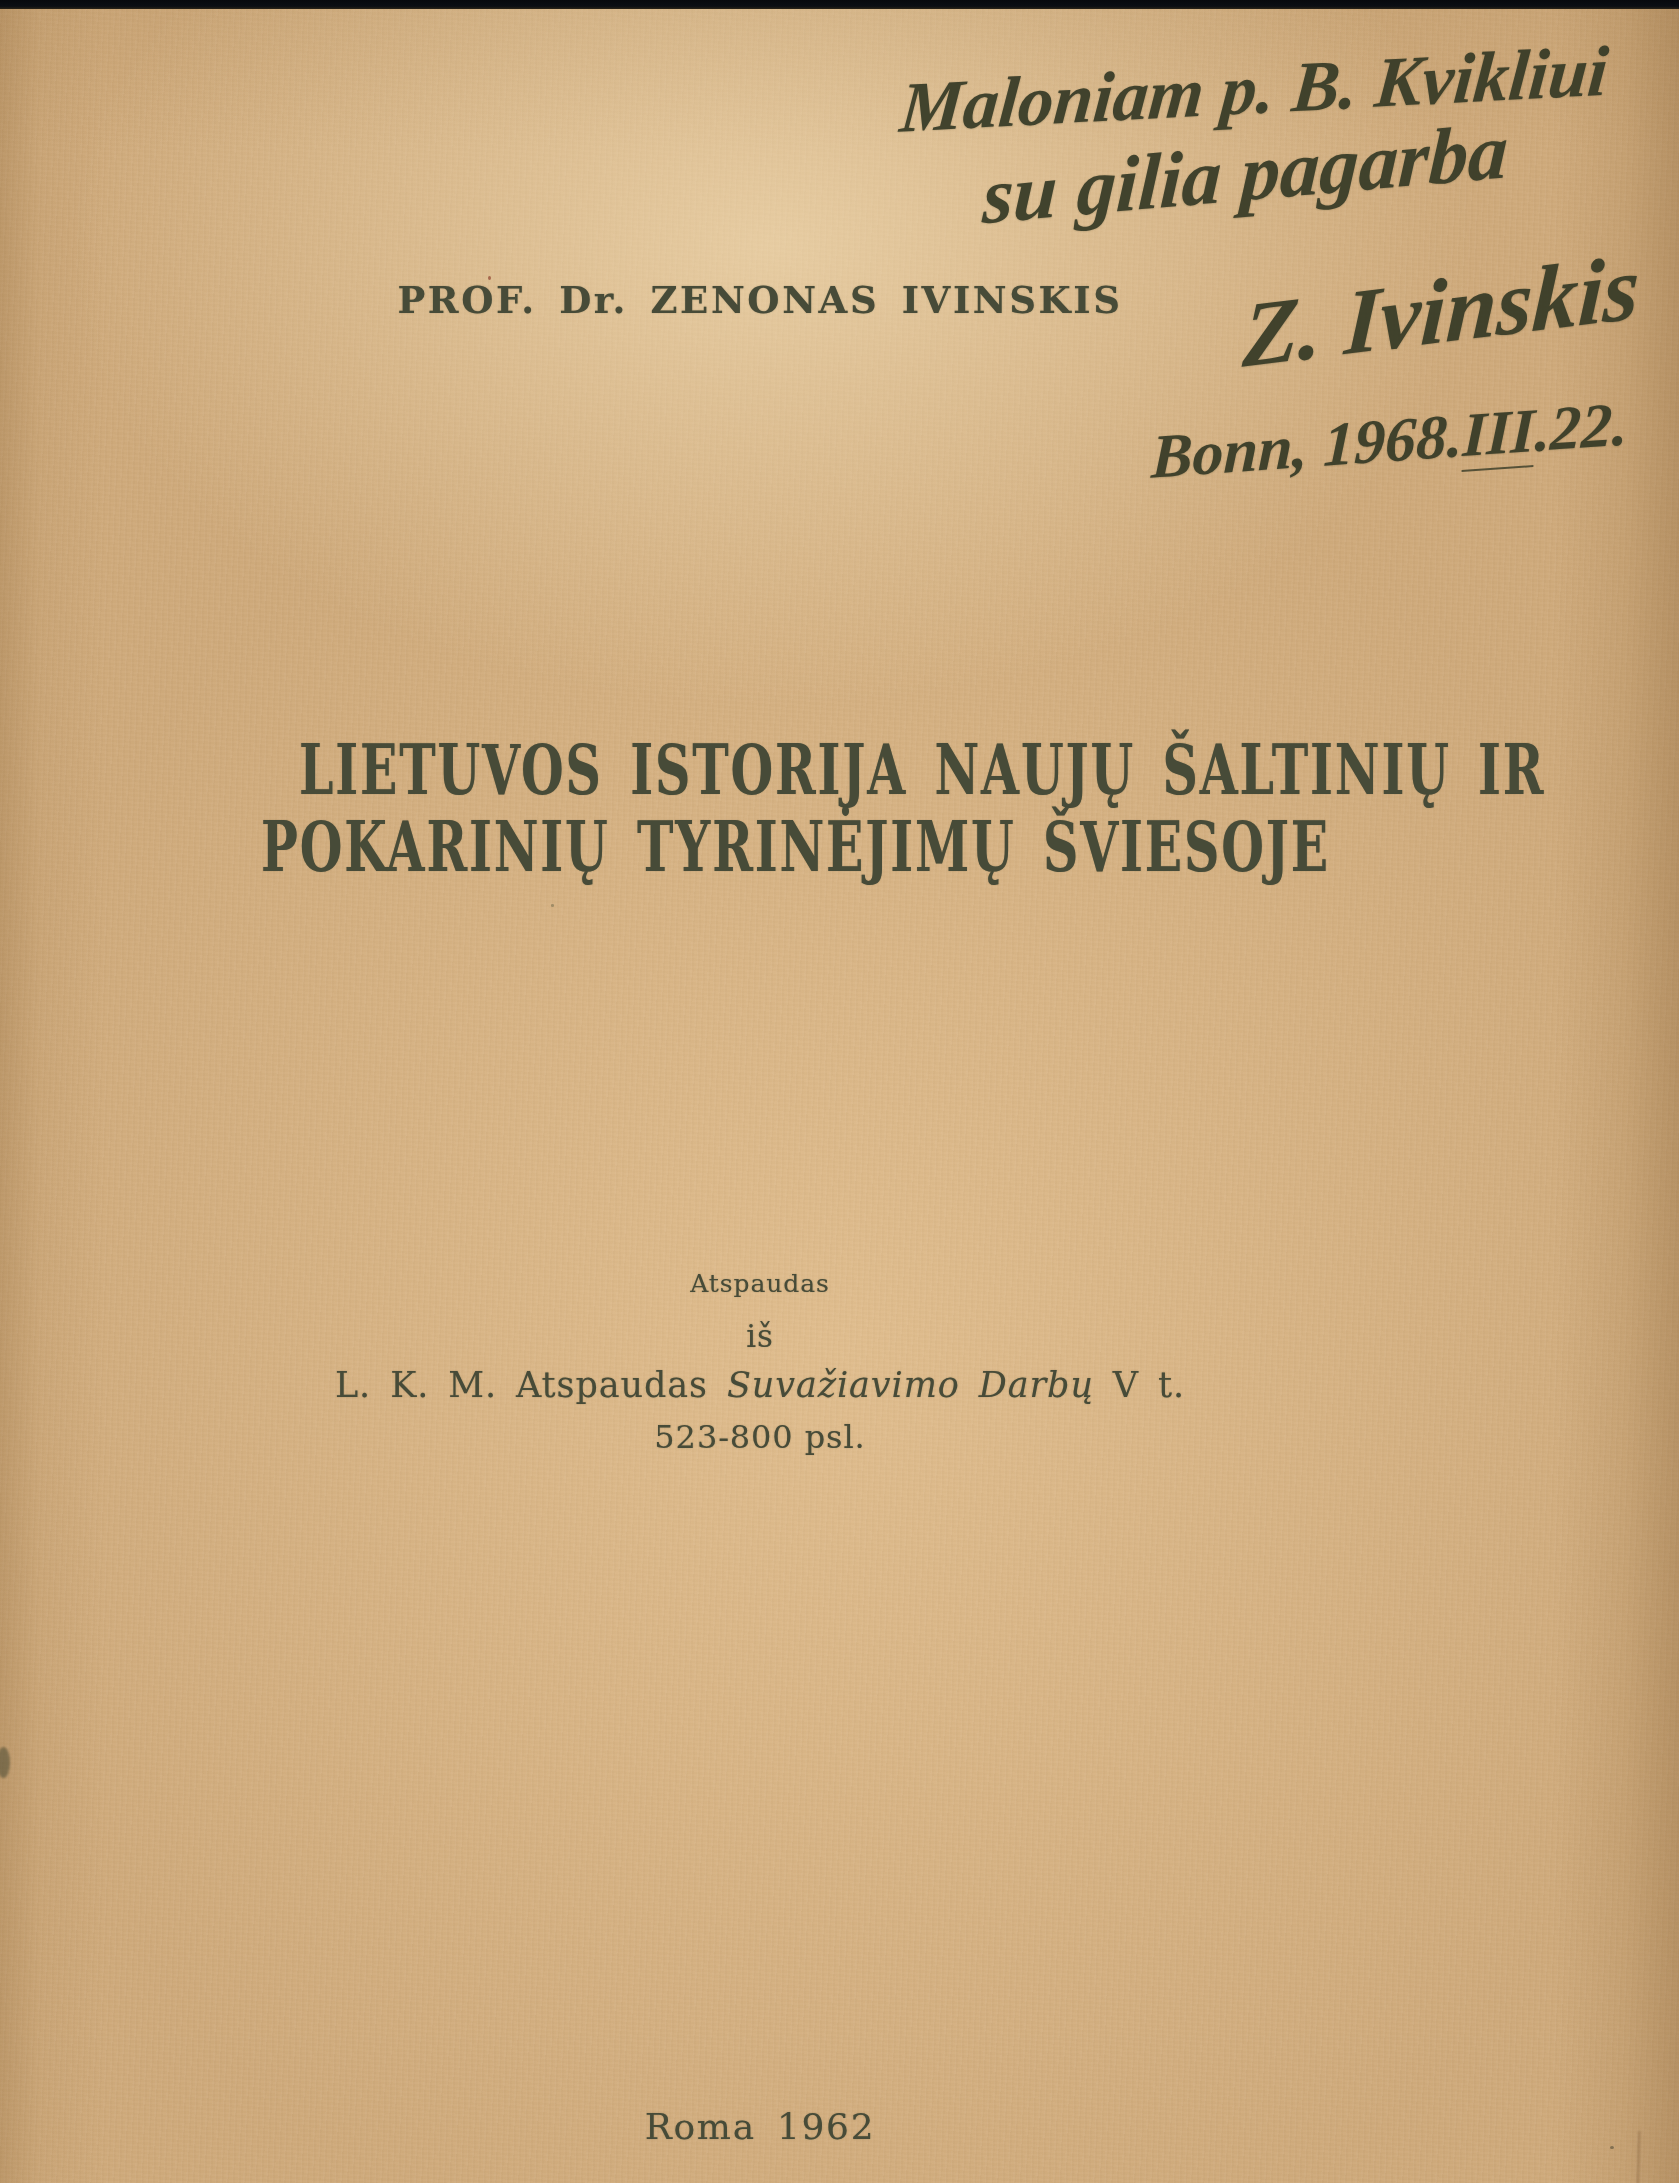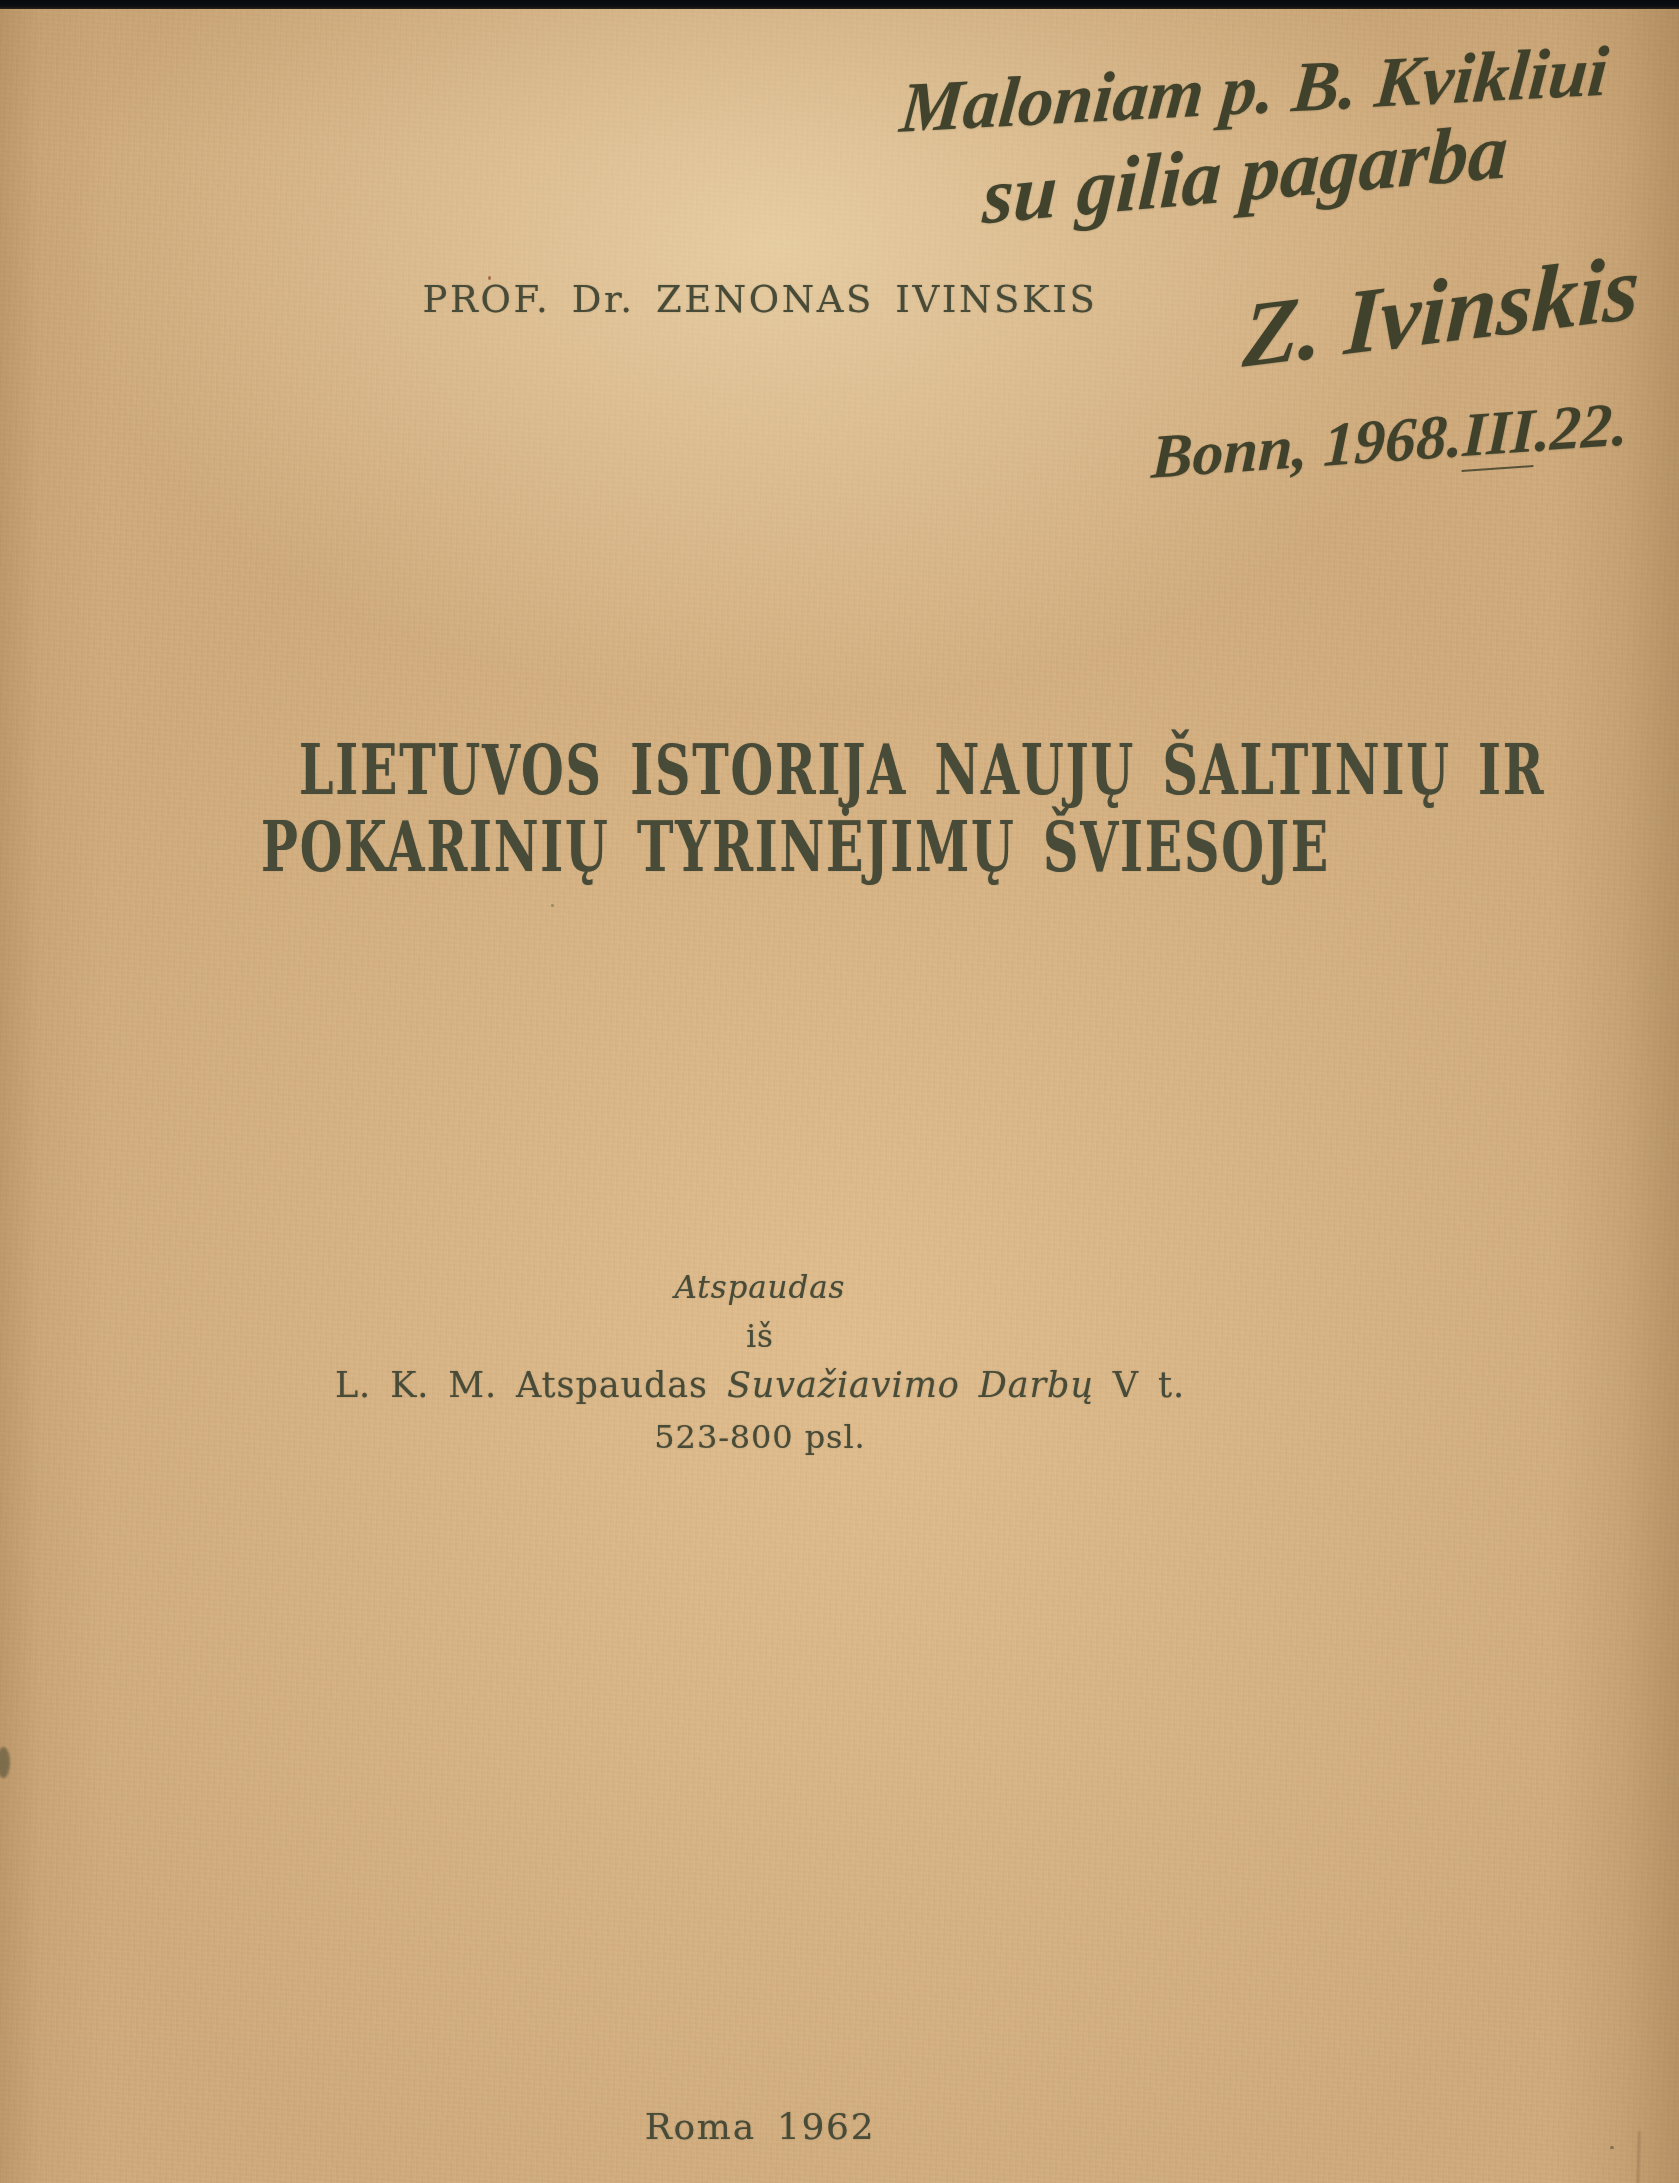--- a/index.html
+++ b/index.html
@@ -21,28 +21,28 @@
   .top-edge {
     position:absolute; left:0; top:0; width:1679px; height:8.7px;
     background:linear-gradient(180deg,#07090d 0%,#0b0e13 70%,#2a2417 100%);
   }
   .col {
     position:absolute; left:0; width:1520px;
     text-align:center; white-space:nowrap;
   }
   .printed { color:#474b38; text-shadow:0 0 1.3px rgba(62,66,46,0.45); }
   .author-line {
-    top:278px; font-size:37px; font-weight:400;
+    top:278px; font-size:37px; font-weight:700;
     letter-spacing:2.6px; word-spacing:7px;
   }
   .title-line { font-weight:700; font-size:70px; letter-spacing:2.6px; word-spacing:12.2px;padding-left:32px; }
   .title-line .squeeze { display:inline-block; transform:scaleX(0.70); }
   .title-1 { top:728px; }
   .title-2 { top:805px; }
-  .imprint-1 { top:1269px; font-size:31px; letter-spacing:0.9px;font-style:italic; }
+  .imprint-1 { top:1269px; font-size:25px; letter-spacing:0.9px; }
   .imprint-2 { top:1318px; font-size:31px; letter-spacing:0.9px; }
   .imprint-3 { top:1365px; font-size:35px; letter-spacing:0.9px; word-spacing:7px; }
   .imprint-3 .ital { font-style:italic; }
   .imprint-4 { top:1418px; font-size:32px; letter-spacing:0.9px; }
   .footer-line { top:2106px; font-size:36px; letter-spacing:1.7px; word-spacing:7.9px; }
   .hand {
     position:absolute; white-space:nowrap;
     color:#363a26; opacity:0.93;
     font-family:"Liberation Serif", serif; font-style:italic; font-weight:700;
     text-shadow:0 0.4px 1.7px rgba(48,52,30,0.35);

